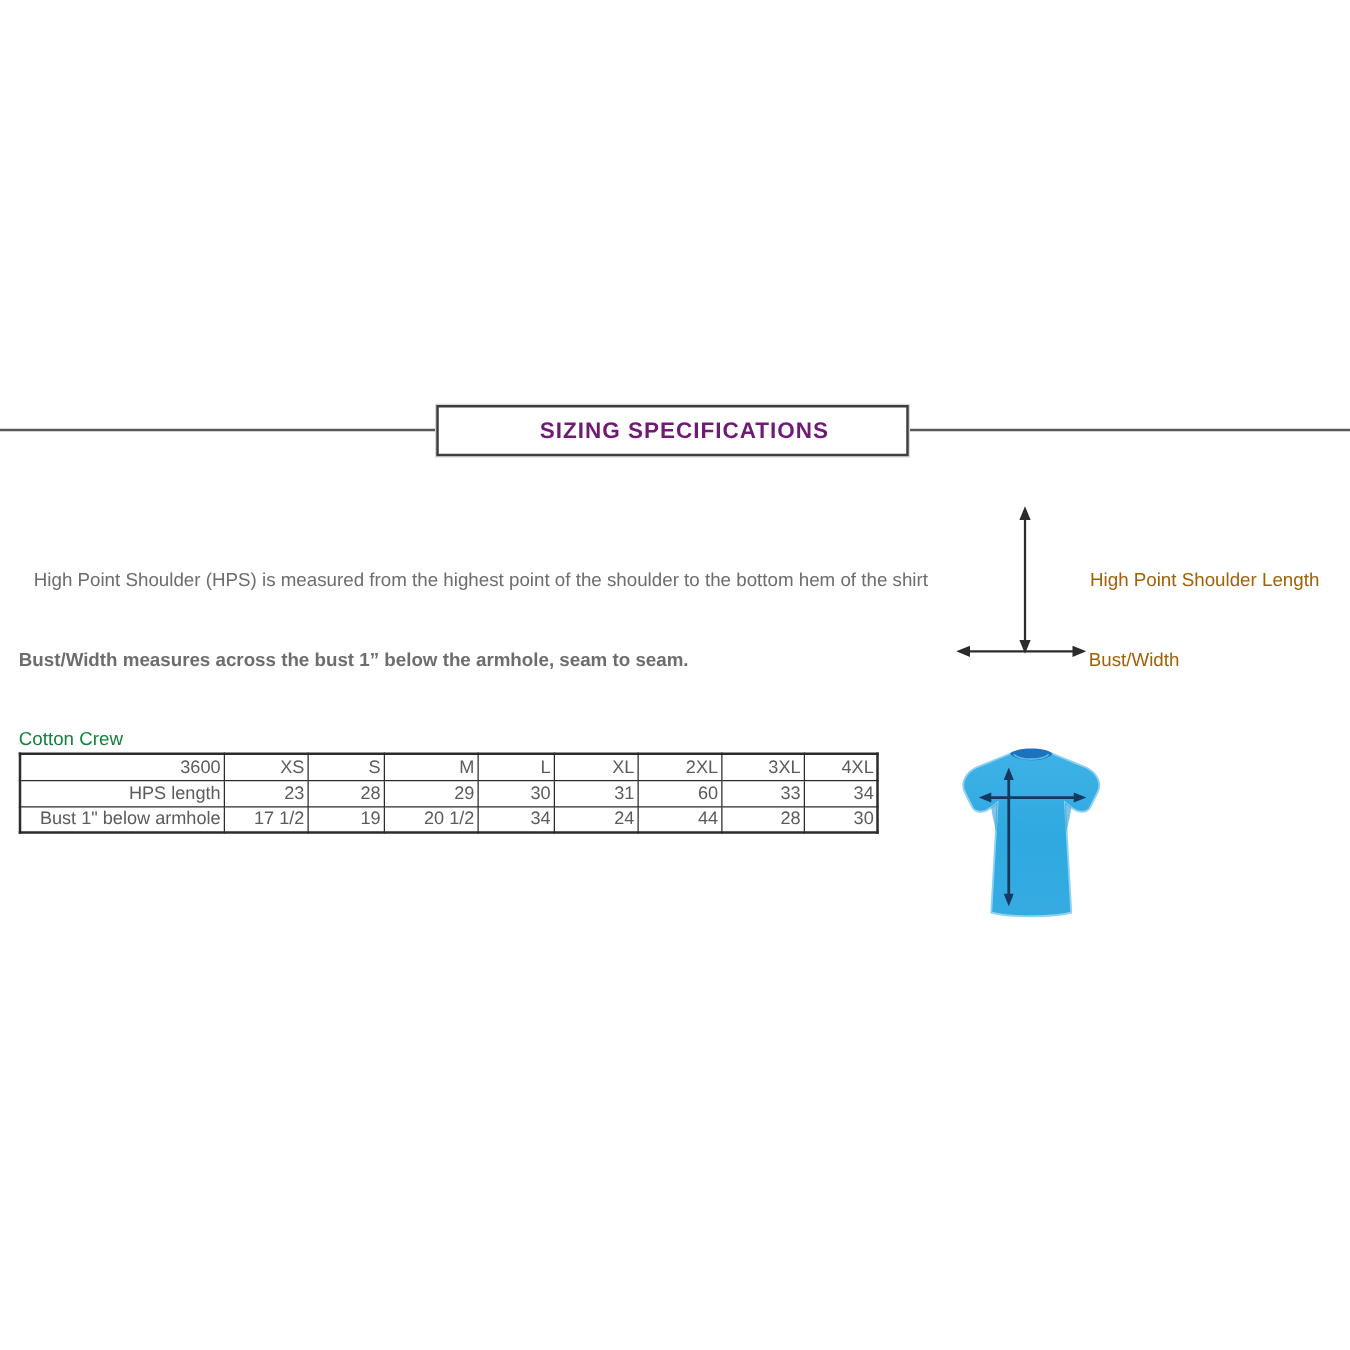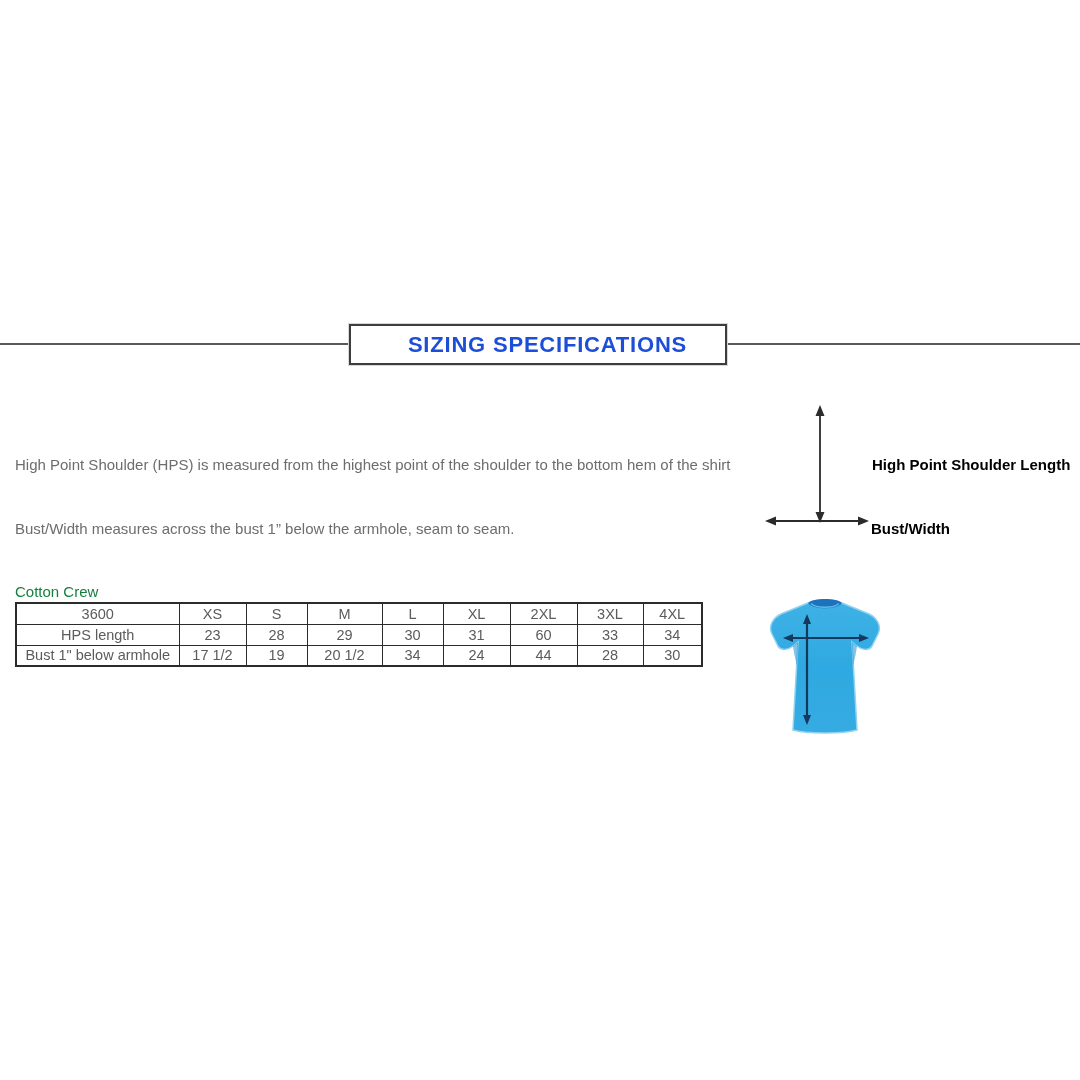--- a/index.html
+++ b/index.html
@@ -22,44 +22,43 @@
   .title-box {
     position: absolute;
     left: 349px; top: 324px;
     width: 378px; height: 41px;
     background: #ffffff;
     border: 2px solid #3d3d3f;
     box-shadow: 0 0 0 1px #d8d8d8;
     display: flex; align-items: center; justify-content: center;
   }
   .title-box span {
-    font-size: 22px;
+    font-size: 18px;
     font-weight: bold;
     letter-spacing: 0.8px;
-    color: #1d4ed8;
+    color: #701a75;
     margin-left: 19px;
   }
 
   
   .desc {
     position: absolute;
     left: 15px;
     font-size: 15px;
     color: #6d6d6d;
     white-space: nowrap;
   }
-  .desc-hps  { top: 456px; }
-  .desc-bust { top: 520px; }
+  .desc-hps  { top: 456px; margin-left: 12px; }
+  .desc-bust { top: 520px; font-weight: bold; }
 
   .measure-label {
     position: absolute;
     font-size: 15px;
-    color: #000000;
+    color: #a16207;
     white-space: nowrap;
-    font-weight: bold;
   }
   .label-hps  { left: 872px; top: 456px; }
   .label-bust { left: 871px; top: 520px; }
 
   .arrow-v { position: absolute; left: 811px; top: 404px; }
   .arrow-h { position: absolute; left: 764px; top: 513px; }
 
   
   .table-caption {
     position: absolute;
@@ -72,21 +71,21 @@
     left: 15px; top: 602px;
     width: 686px;
     border-collapse: collapse;
     table-layout: fixed;
     font-size: 14.5px;
     color: #5b5b5b;
     border: 2px solid #2b2b2b;
   }
   table.size-table th, table.size-table td {
     border: 1.5px solid #2b2b2b;
-    text-align: center;
+    text-align: right;
     vertical-align: middle;
     height: 21px;
     padding: 0 2px;
     font-weight: normal;
     overflow: hidden;
     white-space: nowrap;
   }
 
   
   .shirt { position: absolute; left: 757px; top: 592px; }

